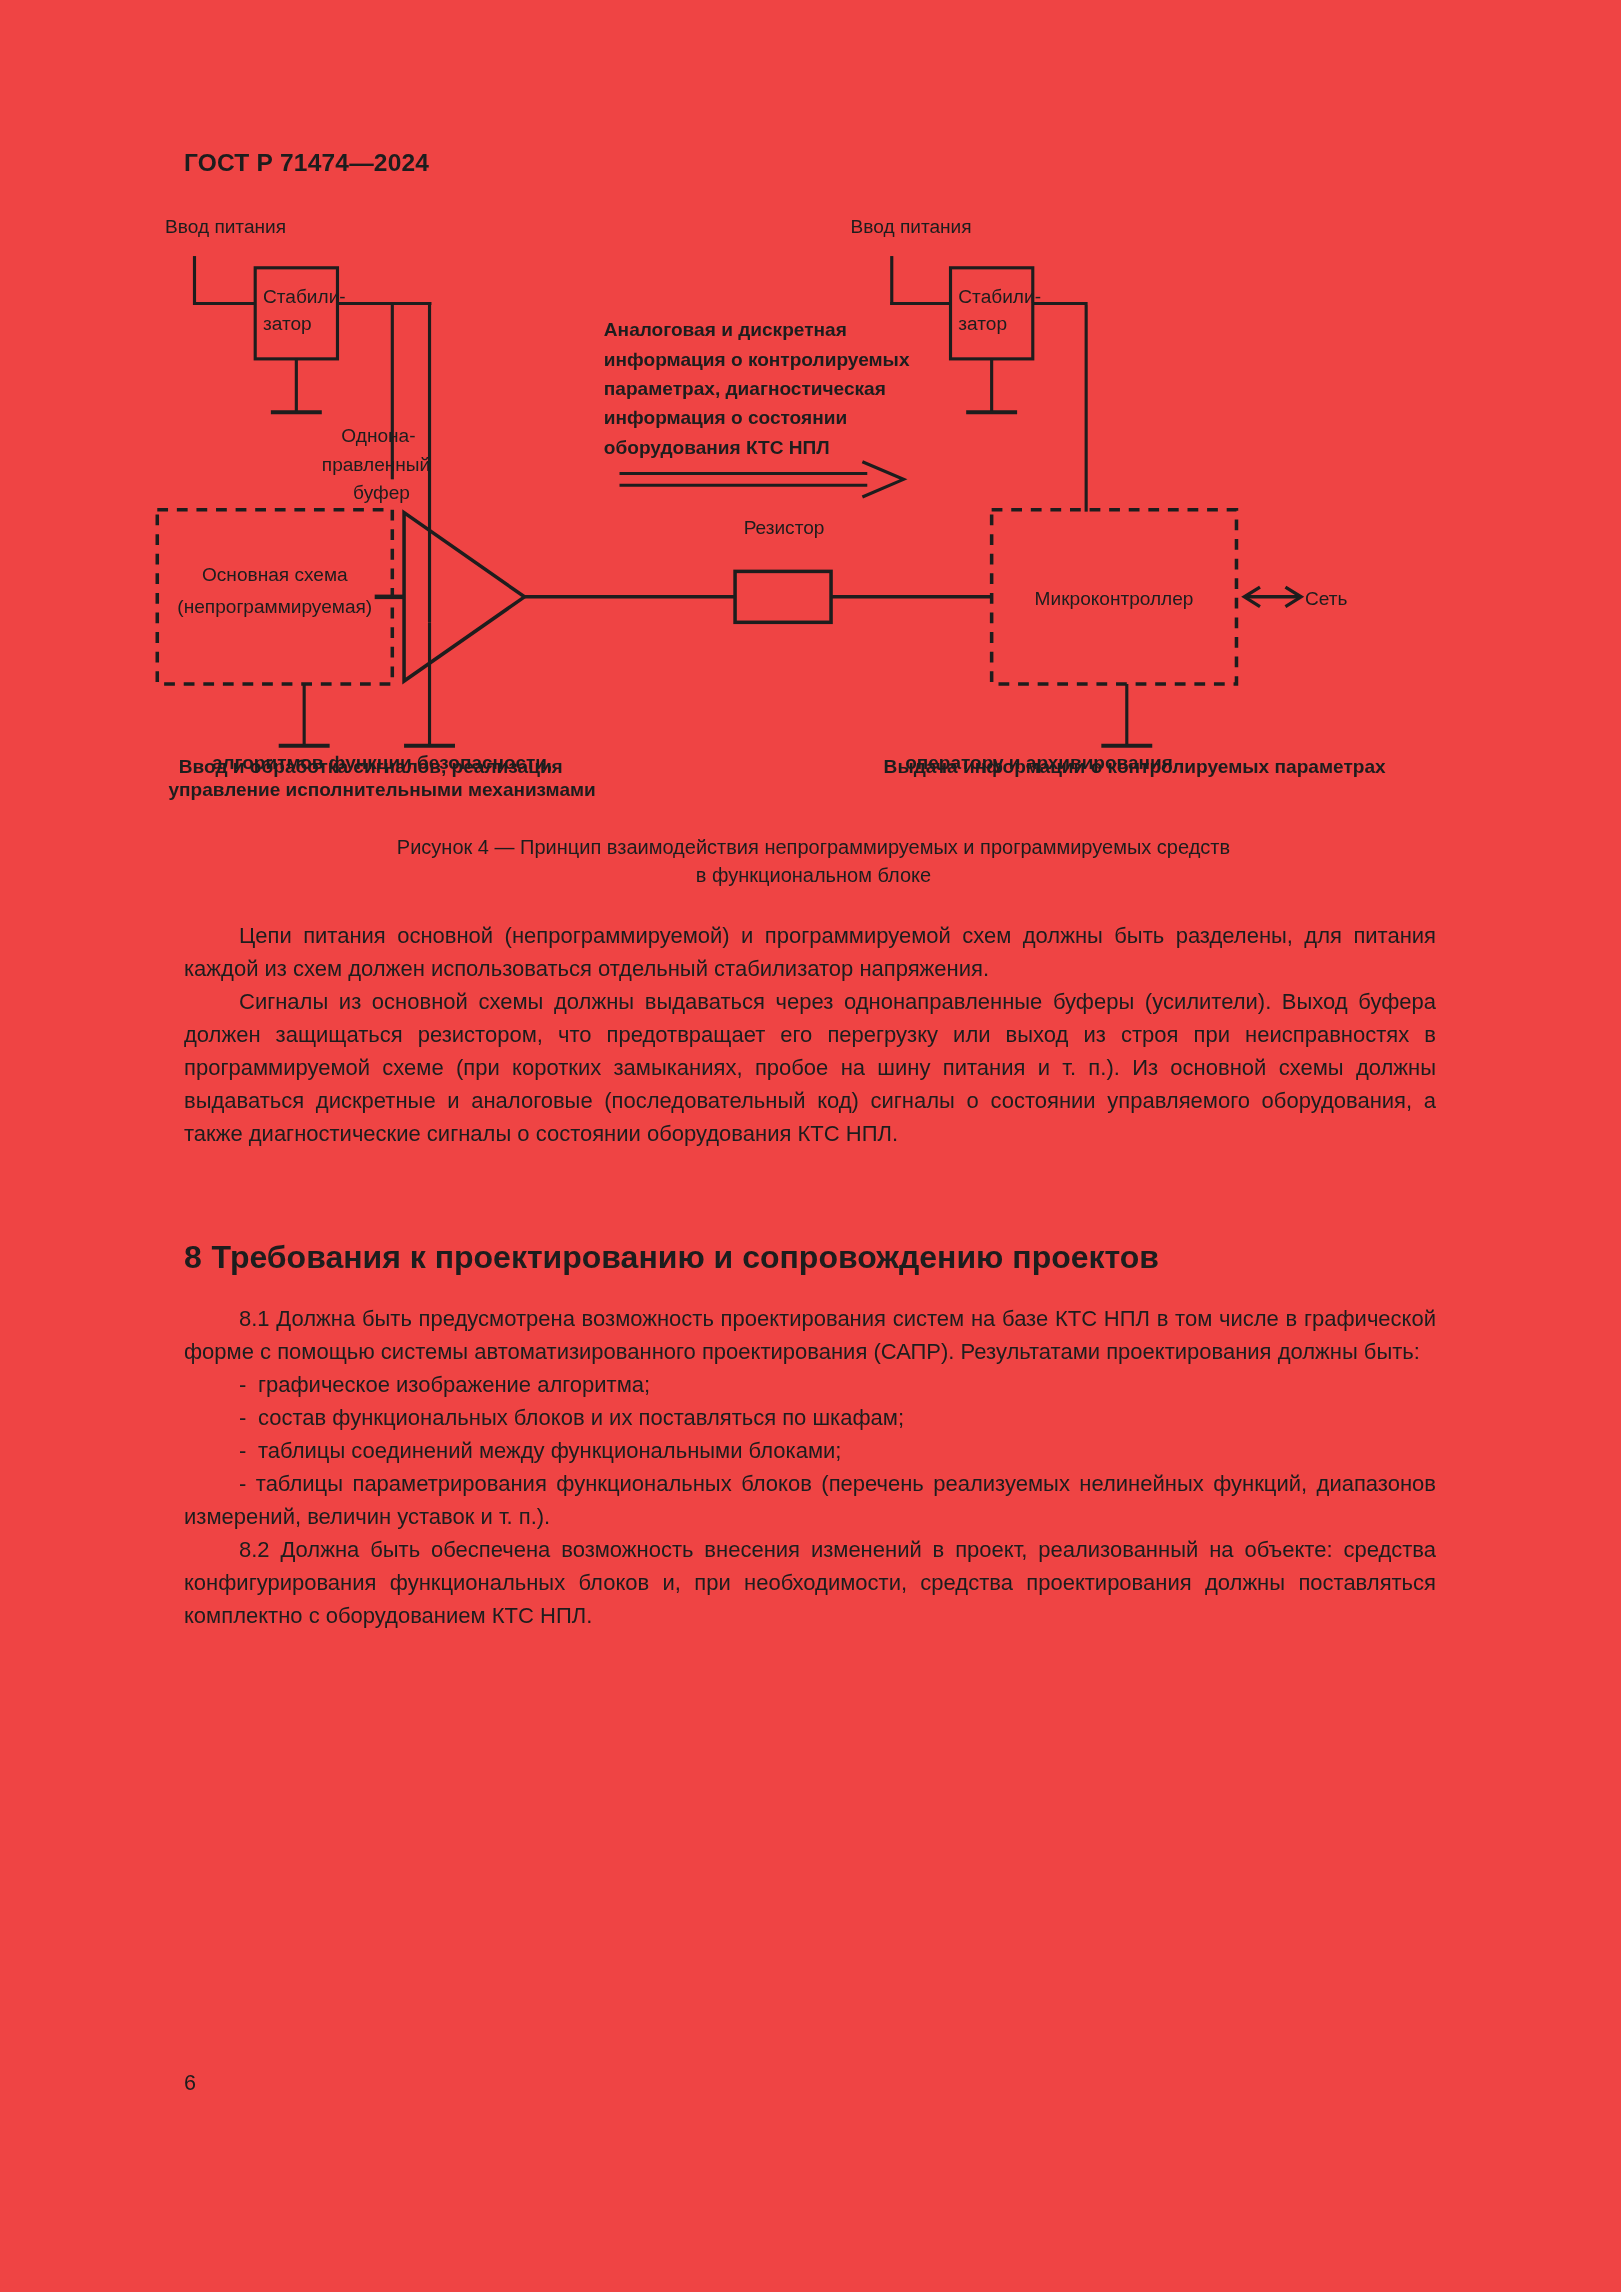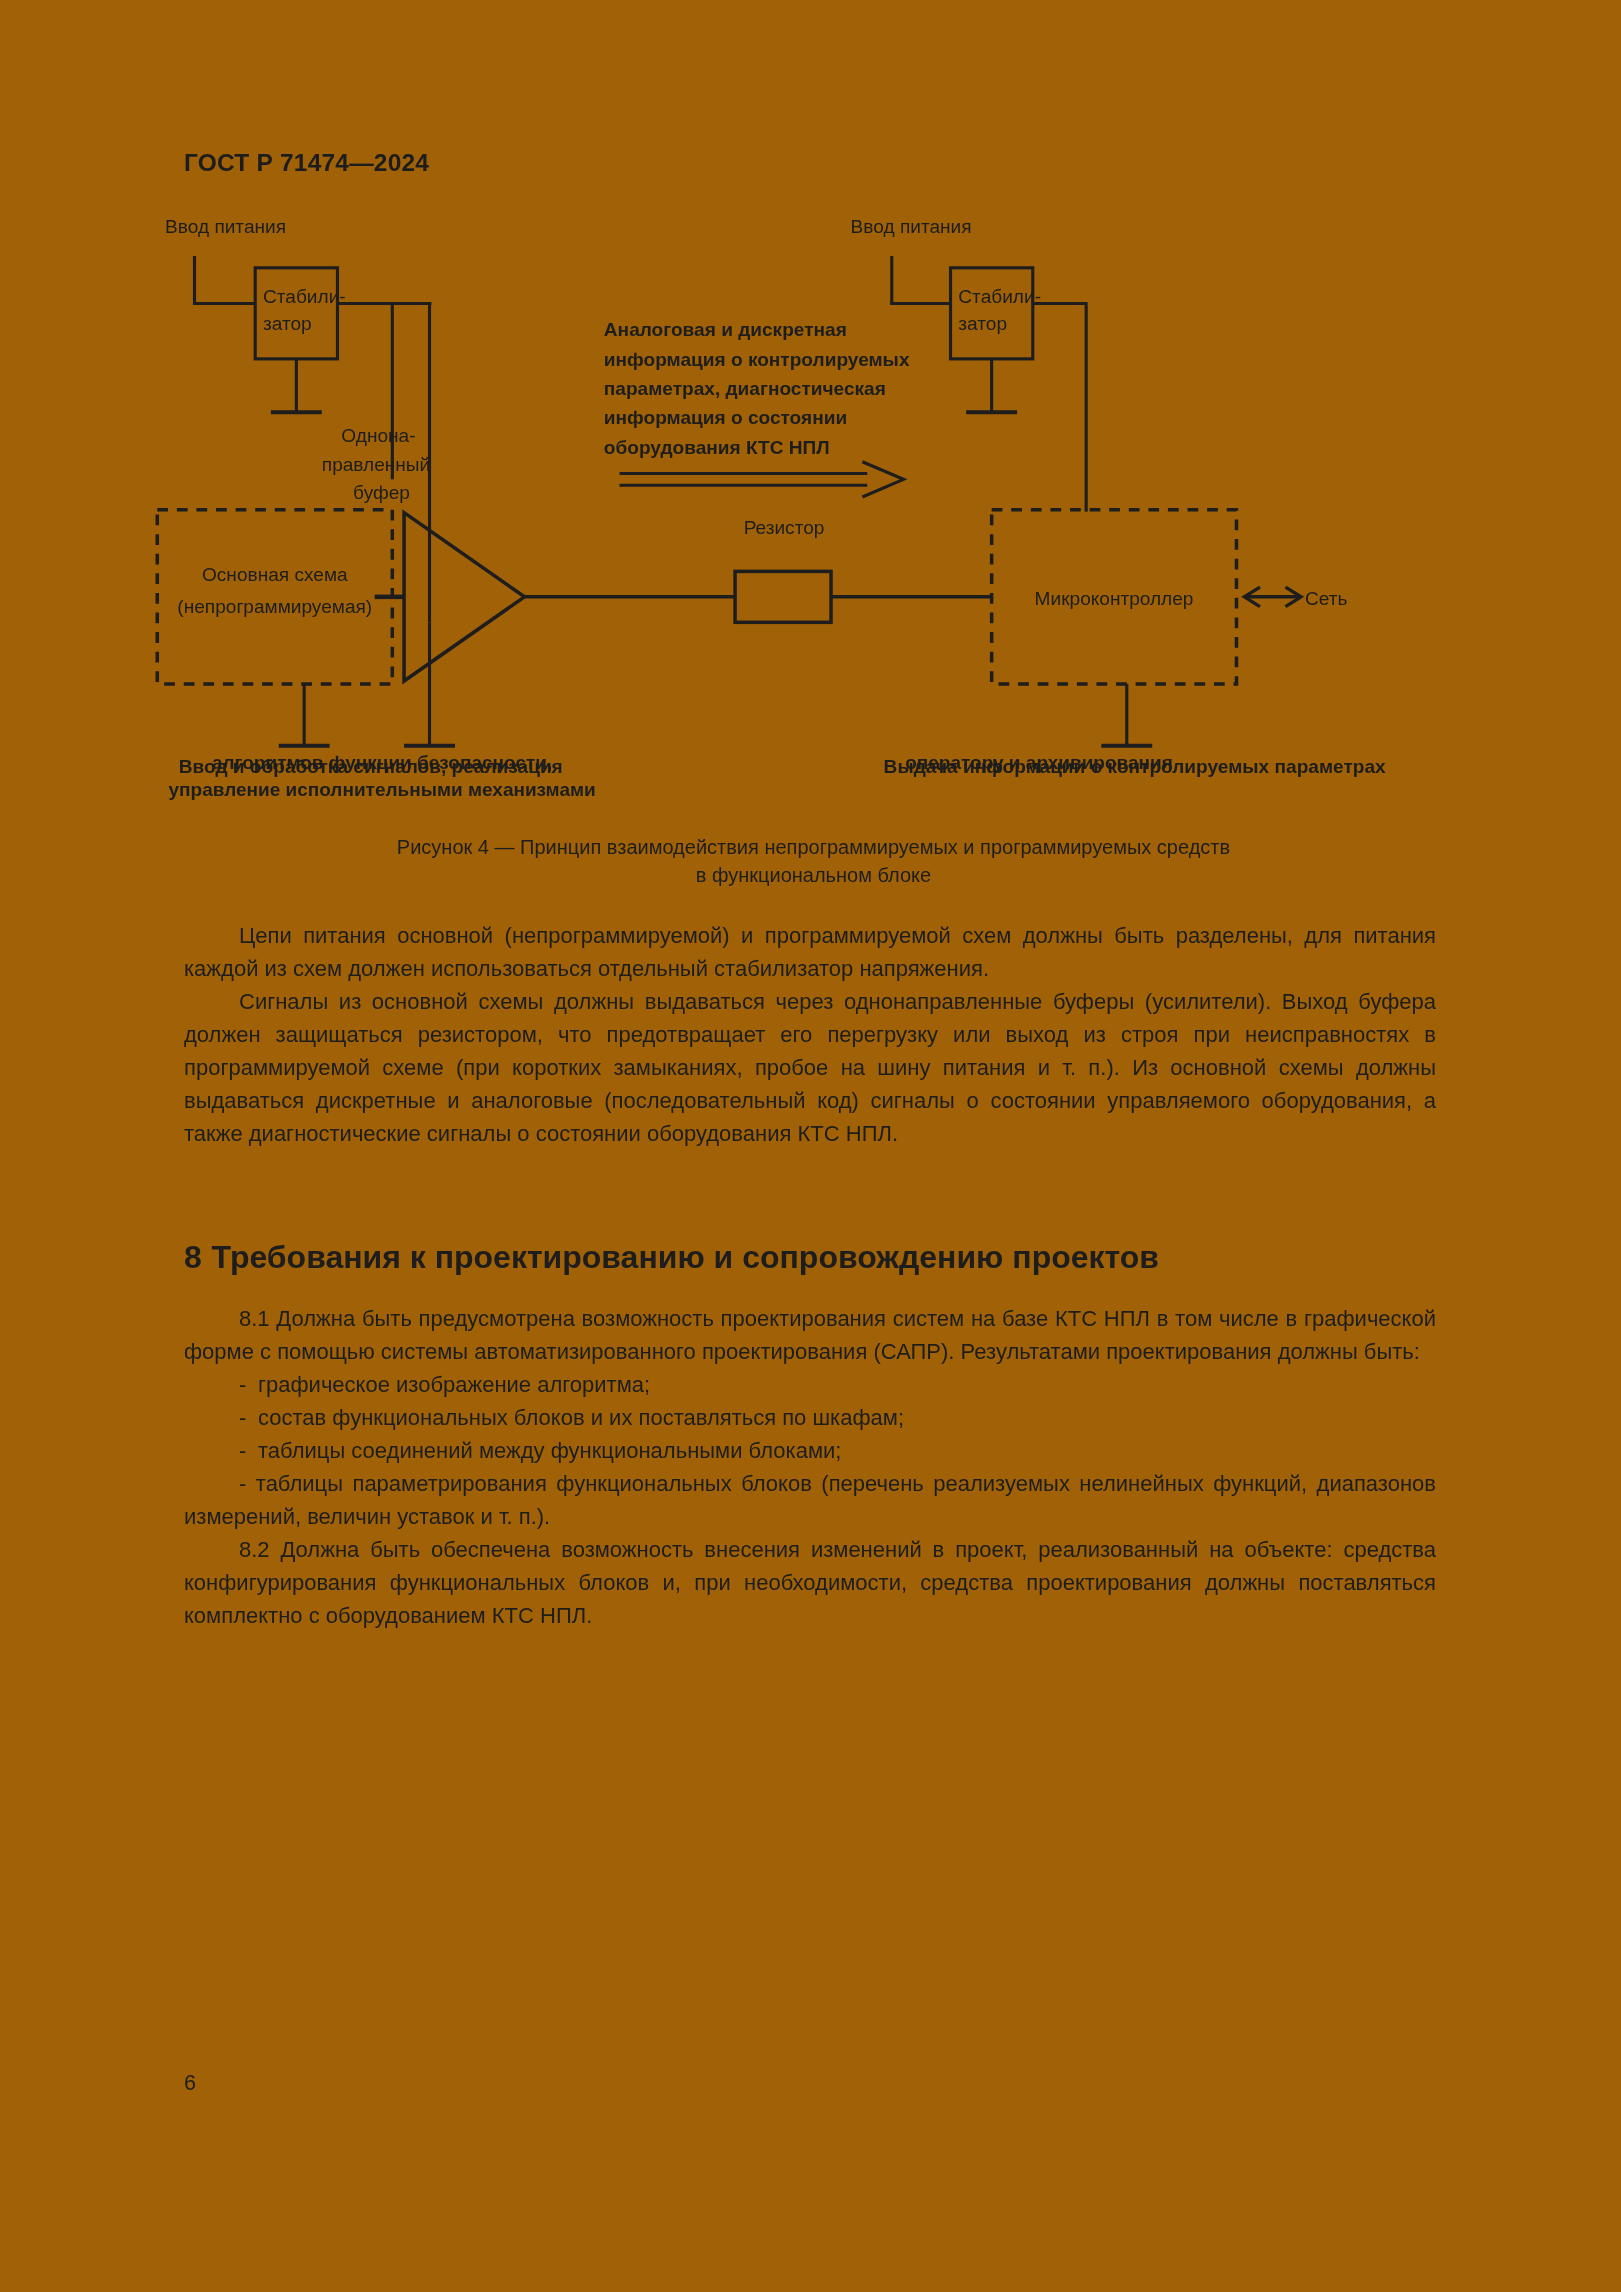--- a/index.html
+++ b/index.html
@@ -8,21 +8,21 @@
     padding: 0;
     background: #ffffff;
   }
   body {
     font-family: "Liberation Sans", sans-serif;
   }
   .page {
     position: relative;
     width: 1621px;
     height: 2293px;
-    background: #a16207;
+    background: #ef4444;
     overflow: hidden;
     box-sizing: border-box;
   }
   .page-header {
     position: absolute;
     left: 184px;
     top: 149px;
     font-size: 24.5px;
     font-weight: bold;
     letter-spacing: 0.2px;

